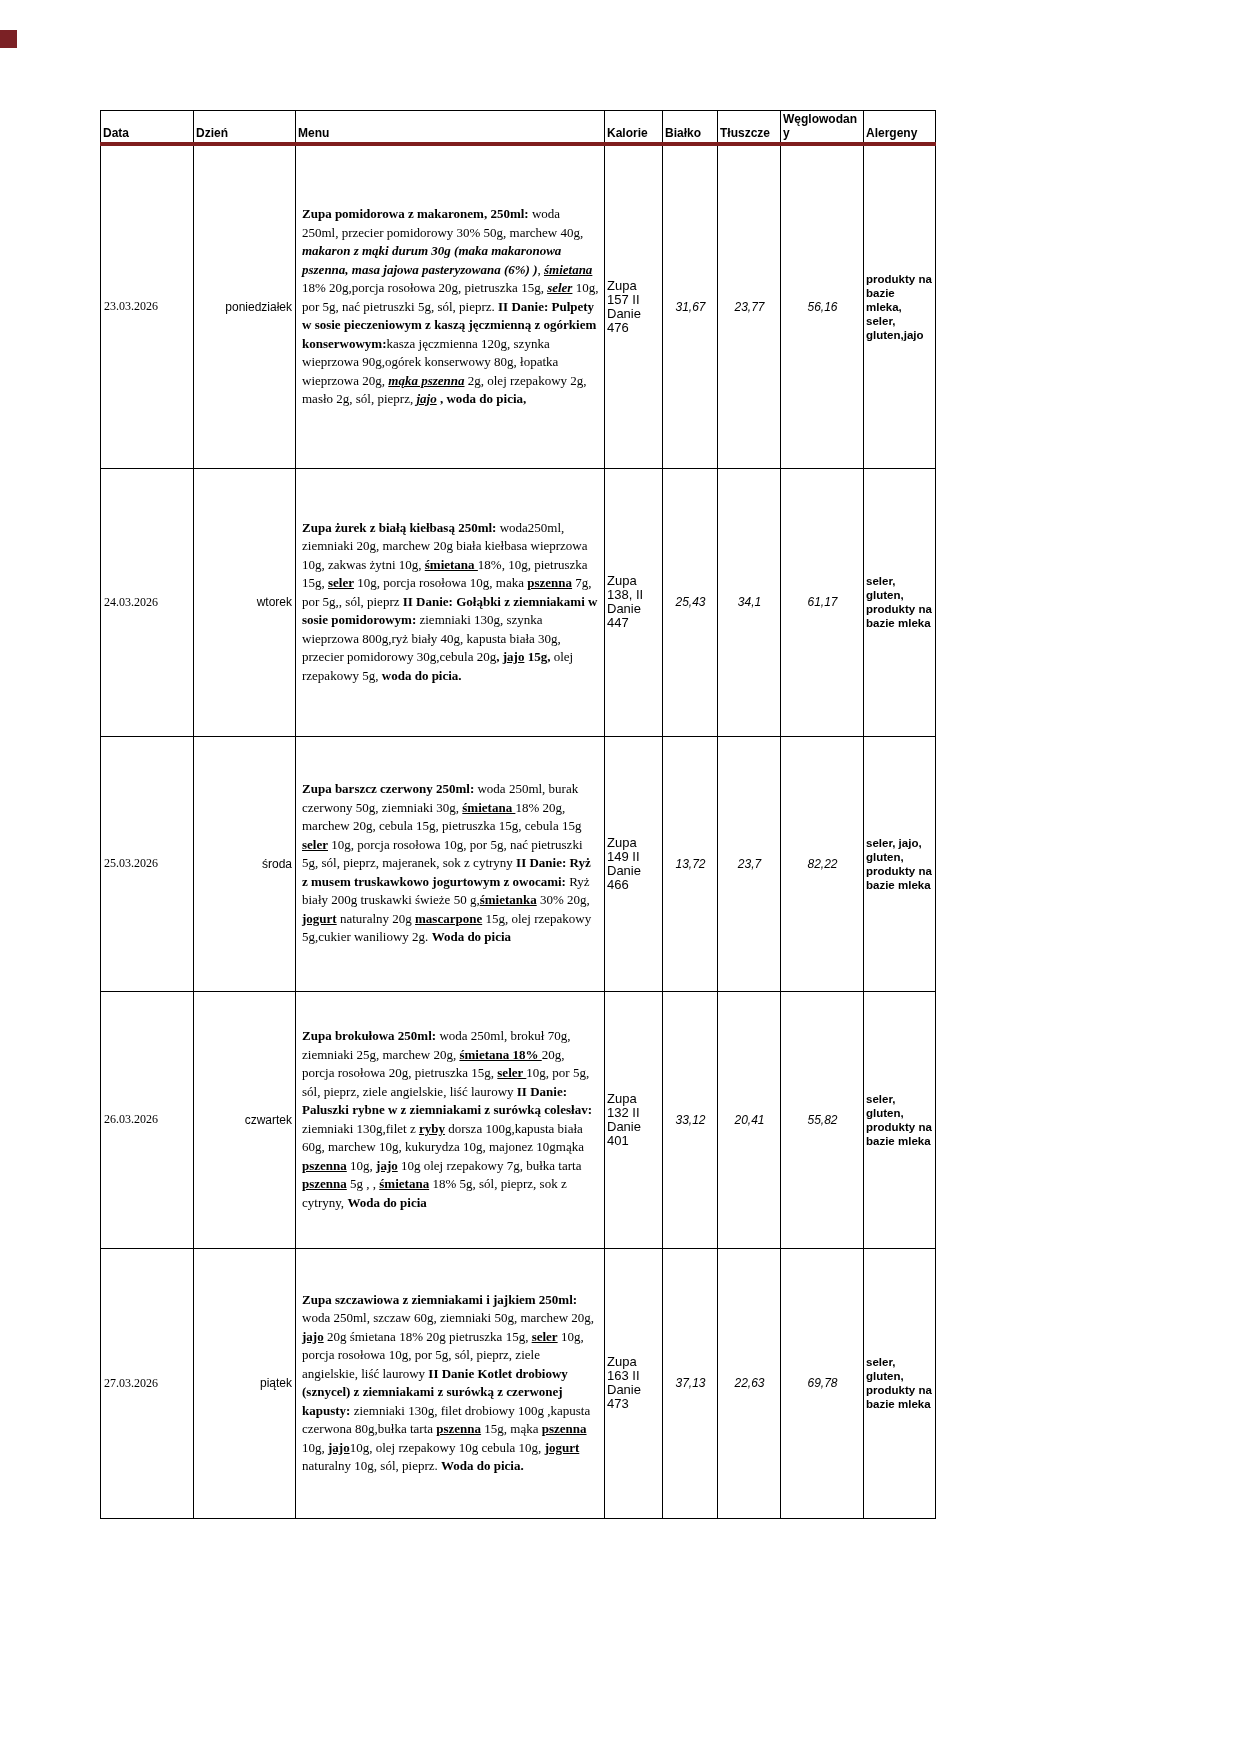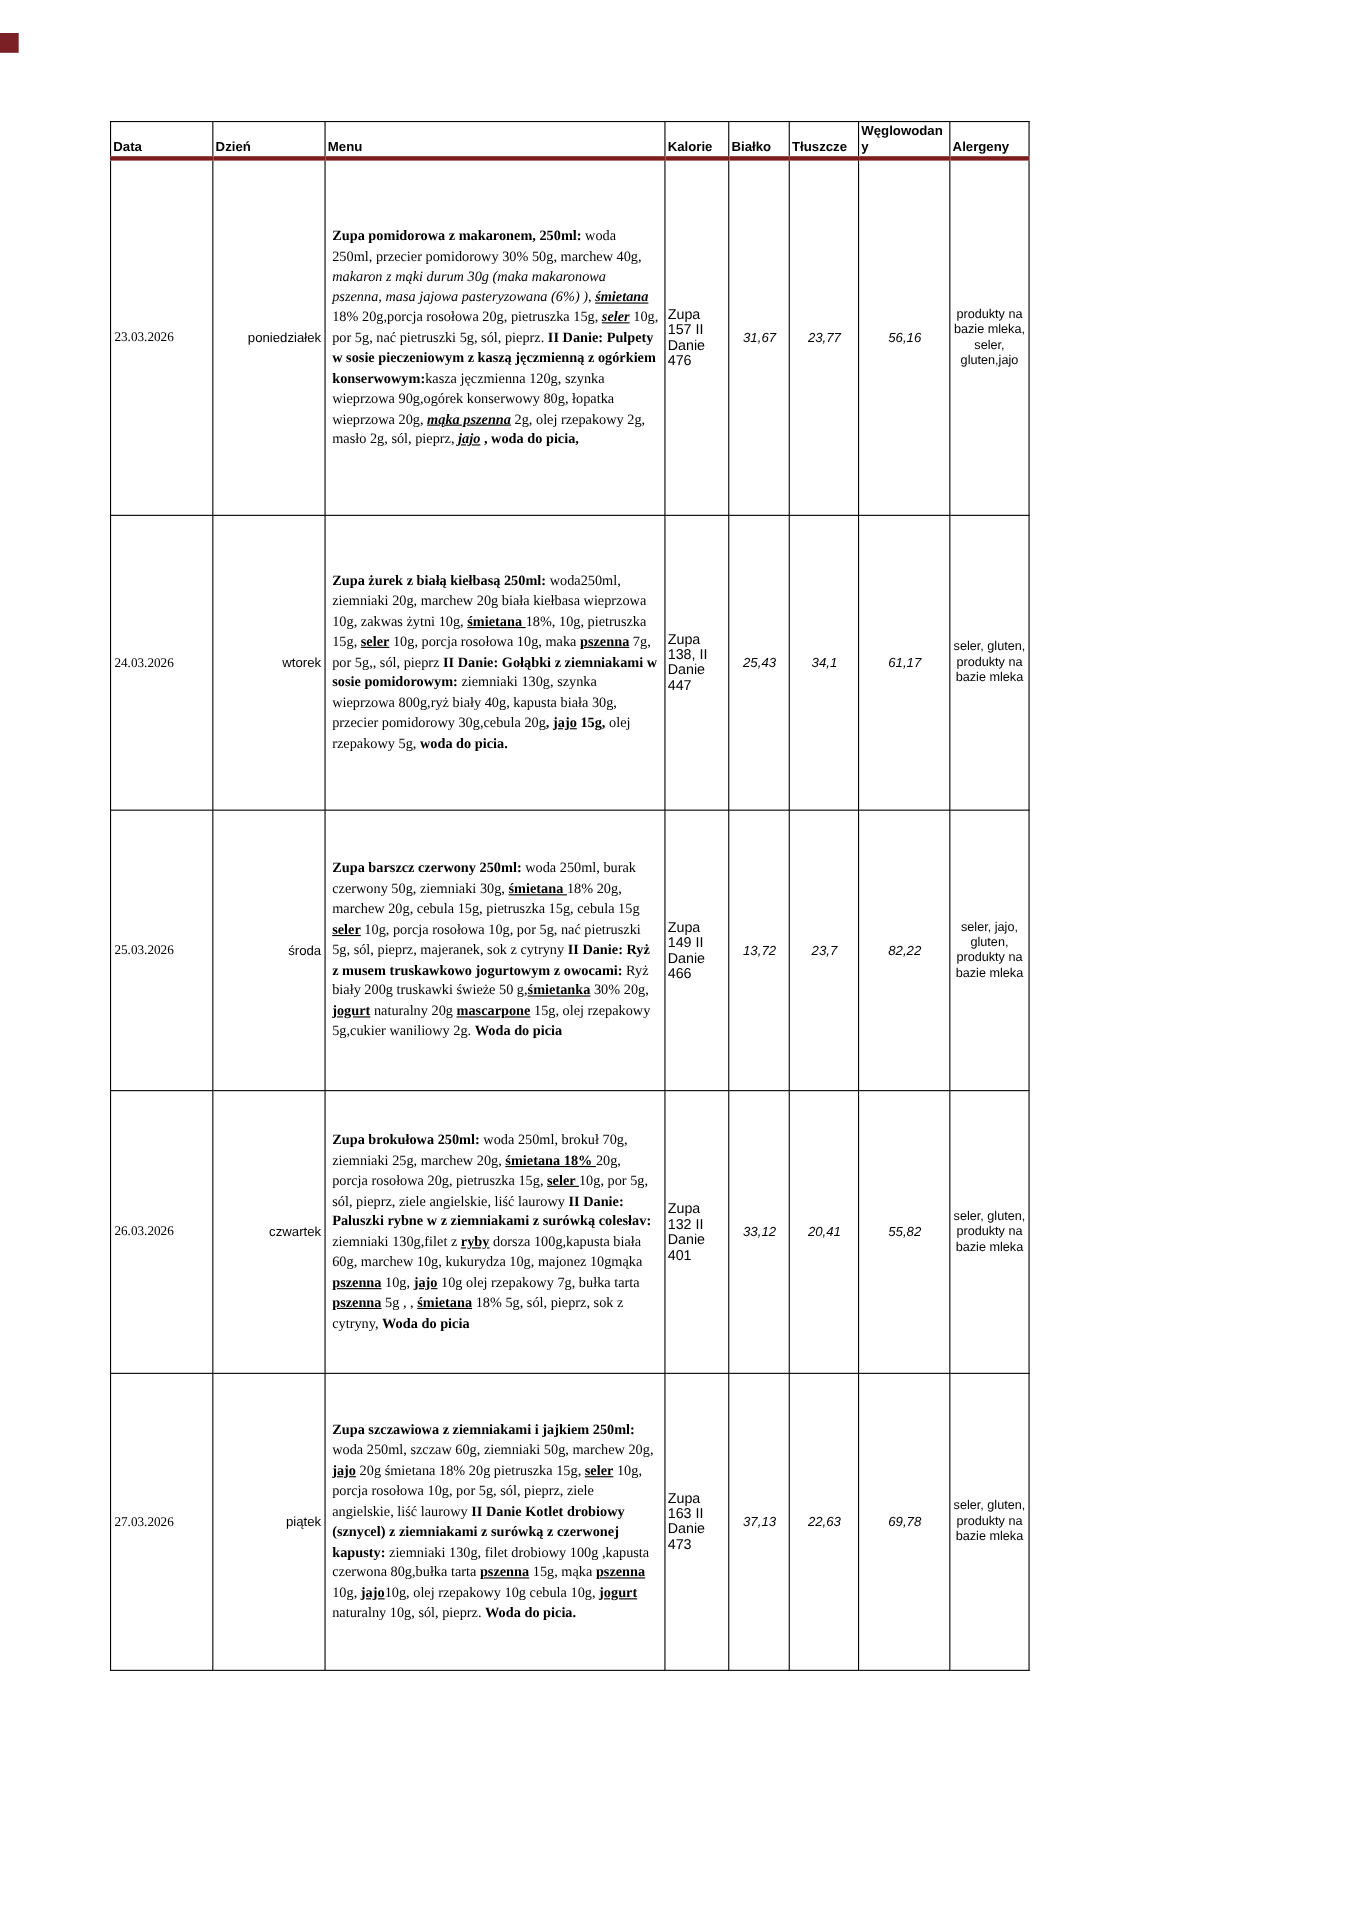--- a/index.html
+++ b/index.html
@@ -65,25 +65,25 @@
   td.c-dzien { text-align: right; font-size: 12px; }
   td.c-menu  {
     font-family: "Liberation Serif", serif;
     font-size: 13px;
     line-height: 18.5px;
     text-align: left;
     padding: 4px 5px 4px 6px;
   }
   td.c-kalorie { font-size: 13px; line-height: 14px; text-align: left; padding: 2px; }
   td.c-num   { font-size: 12px; text-align: center; padding-right: 2px; font-style: italic; }
-  td.c-alerg { font-size: 11.5px; font-weight: normal; line-height: 14px; text-align: center; padding: 2px; }
+  td.c-alerg { font-size: 11.5px; font-weight: bold; line-height: 14px; text-align: left; padding: 2px; }
 
   .s-n   { font-weight: normal; }
   .s-b   { font-weight: bold; }
-  .s-bi  { font-weight: normal; font-style: italic; text-align: right; }
+  .s-bi  { font-weight: bold; font-style: italic; text-align: right; }
   .s-biu { font-weight: bold; font-style: italic; text-decoration: underline; }
   .s-bu  { font-weight: bold; text-decoration: underline; }
 </style>
 </head>
 <body>
 
 <div class="page">
   <div class="corner-mark"></div>
 
   <table class="menu-table">

